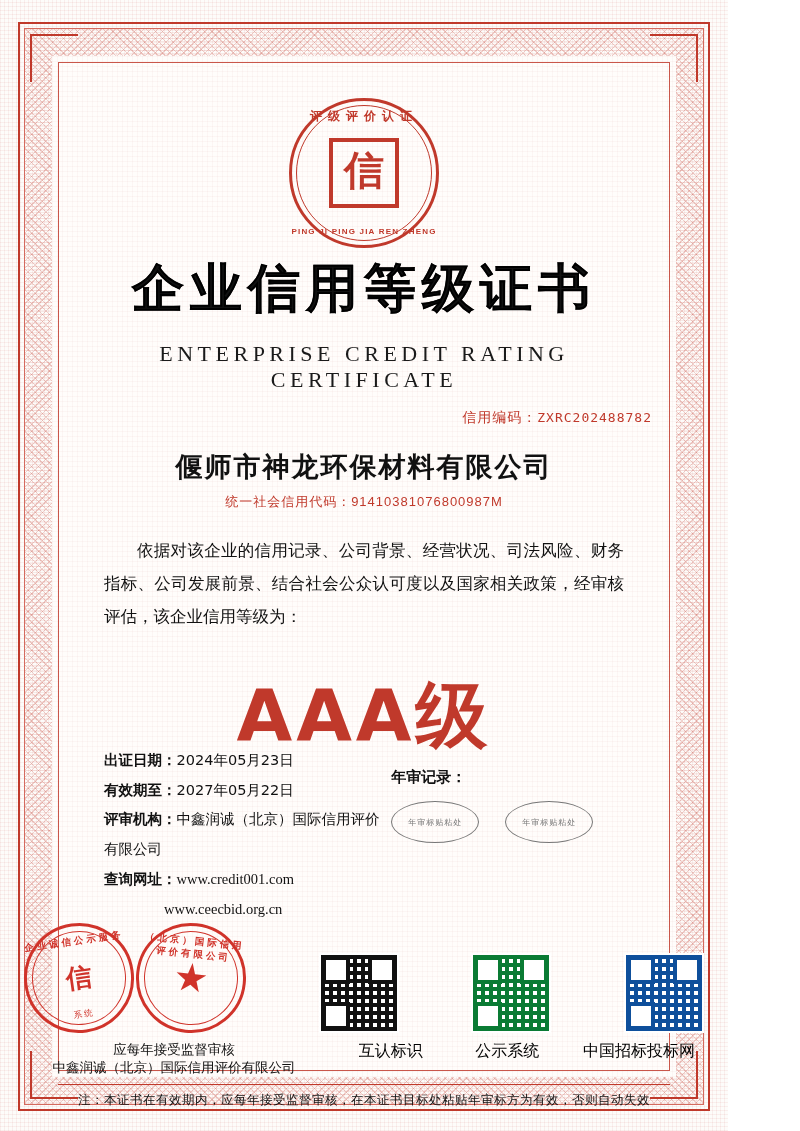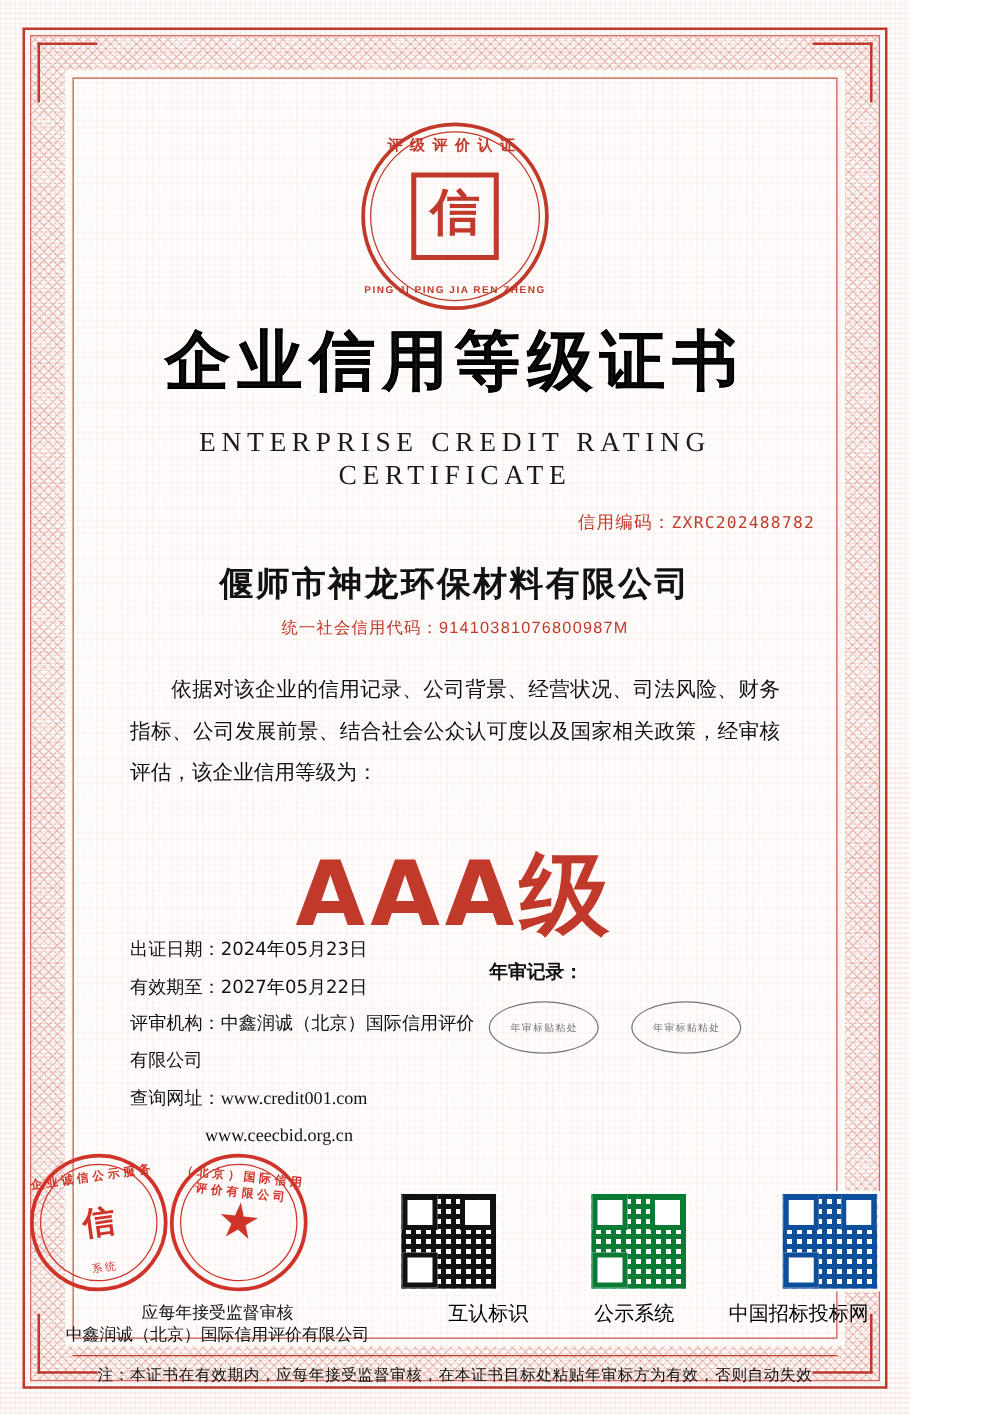--- a/index.html
+++ b/index.html
@@ -133,39 +133,39 @@
     letter-spacing:1px;
     font-family:"Liberation Sans", sans-serif;
   }
   .body-text{
     margin:24px 34px 0 34px;
     text-align:justify;
     font-size:16.5px;
     line-height:2.0;
     color:#111;
     text-indent:2em;
-    font-family:Liberation Serif, serif;
+    font-family:Liberation Mono, monospace;
   }
   .grade{
     margin:34px 0 0 0;
     font-size:72px;
     font-weight:bold;
     color:#c0392b;
     letter-spacing:4px;
     font-family:"DejaVu Sans", sans-serif;
   }
 
   
   .info-row{
     position:absolute;left:34px;right:34px;top:672px;
     display:flex;justify-content:space-between;align-items:flex-start;
     text-align:left;
   }
   .info-left{font-size:14.5px;line-height:2.05;color:#111;font-family:"DejaVu Sans", sans-serif;}
-  .info-left .lbl{font-weight:normal;}
+  .info-left .lbl{font-weight:bold;}
   .info-left .web{font-family:"Liberation Serif", serif;}
   .info-left .web-indent{padding-left:60px;display:block;}
   .info-right{width:270px;padding-top:22px;}
   .info-right .rv-title{font-size:15px;font-weight:bold;color:#111;font-family:"DejaVu Sans", sans-serif;}
   .stamps{display:flex;gap:26px;margin-top:14px;}
   .stamp-circle{
     width:86px;height:40px;border:1px solid #777;border-radius:50%;
     display:flex;align-items:center;justify-content:center;
     font-size:8px;color:#777;letter-spacing:1px;
     font-family:"DejaVu Sans", sans-serif;

